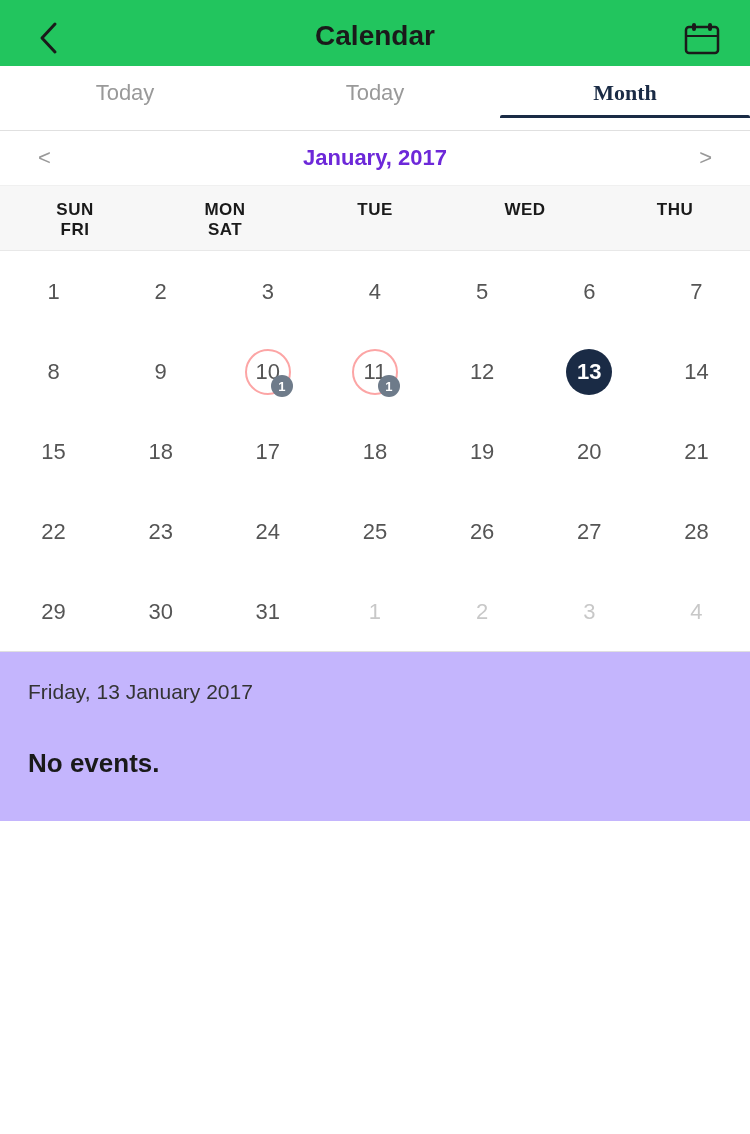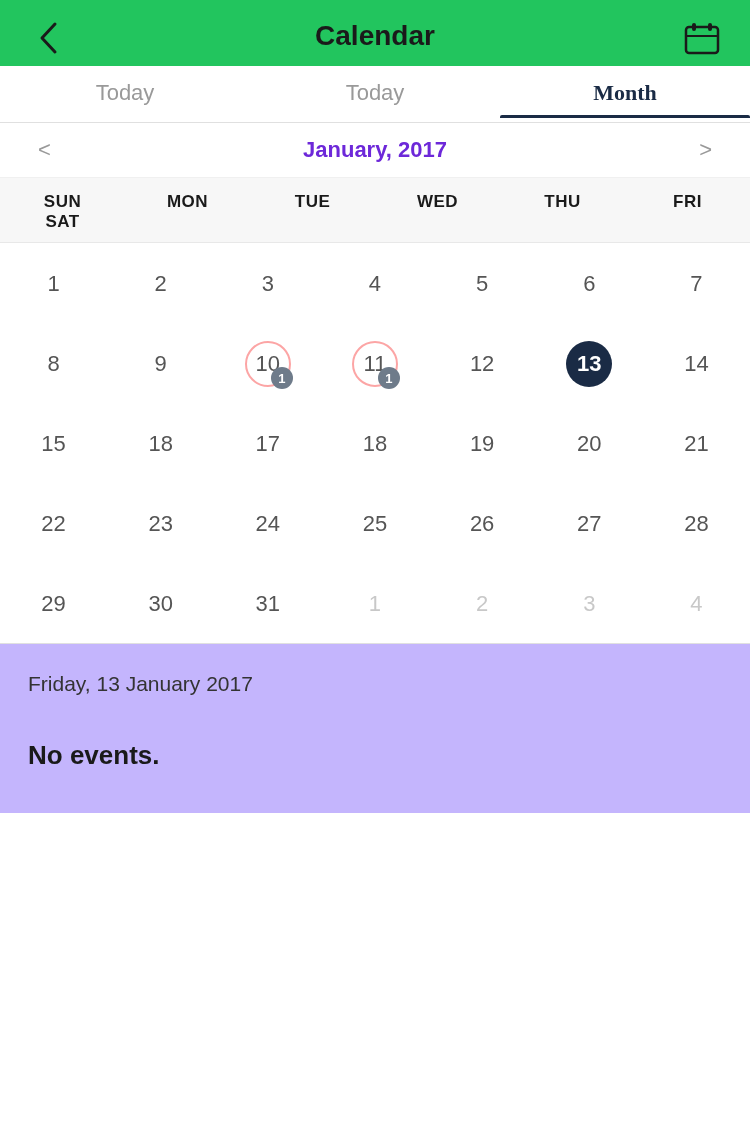--- a/index.html
+++ b/index.html
@@ -35,21 +35,21 @@
     }
     .header-back svg, .header-icon svg {
       display: block;
     }
 
     
     .tabs {
       display: flex;
       align-items: flex-end;
       border-bottom: 1px solid #e0e0e0;
-      padding: 0 0 4px 0;
+      padding: 0 0 12px 0;
       background: #fff;
     }
     .tab {
       flex: 1;
       text-align: center;
       padding: 14px 0 12px 0;
       font-size: 22px;
       color: #999;
       cursor: pointer;
       position: relative;
@@ -87,21 +87,21 @@
     .month-nav-arrow {
       font-size: 22px;
       color: #999;
       cursor: pointer;
       padding: 0 10px;
     }
 
     
     .day-headers {
       display: grid;
-      grid-template-columns: repeat(6, 1fr);
+      grid-template-columns: repeat(5, 1fr);
       background: #f7f7f7;
       border-bottom: 1px solid #e8e8e8;
       padding: 14px 0 10px 0;
     }
     .day-header {
       text-align: center;
       font-size: 17px;
       font-weight: 700;
       color: #1a1a1a;
       letter-spacing: 0.5px;

